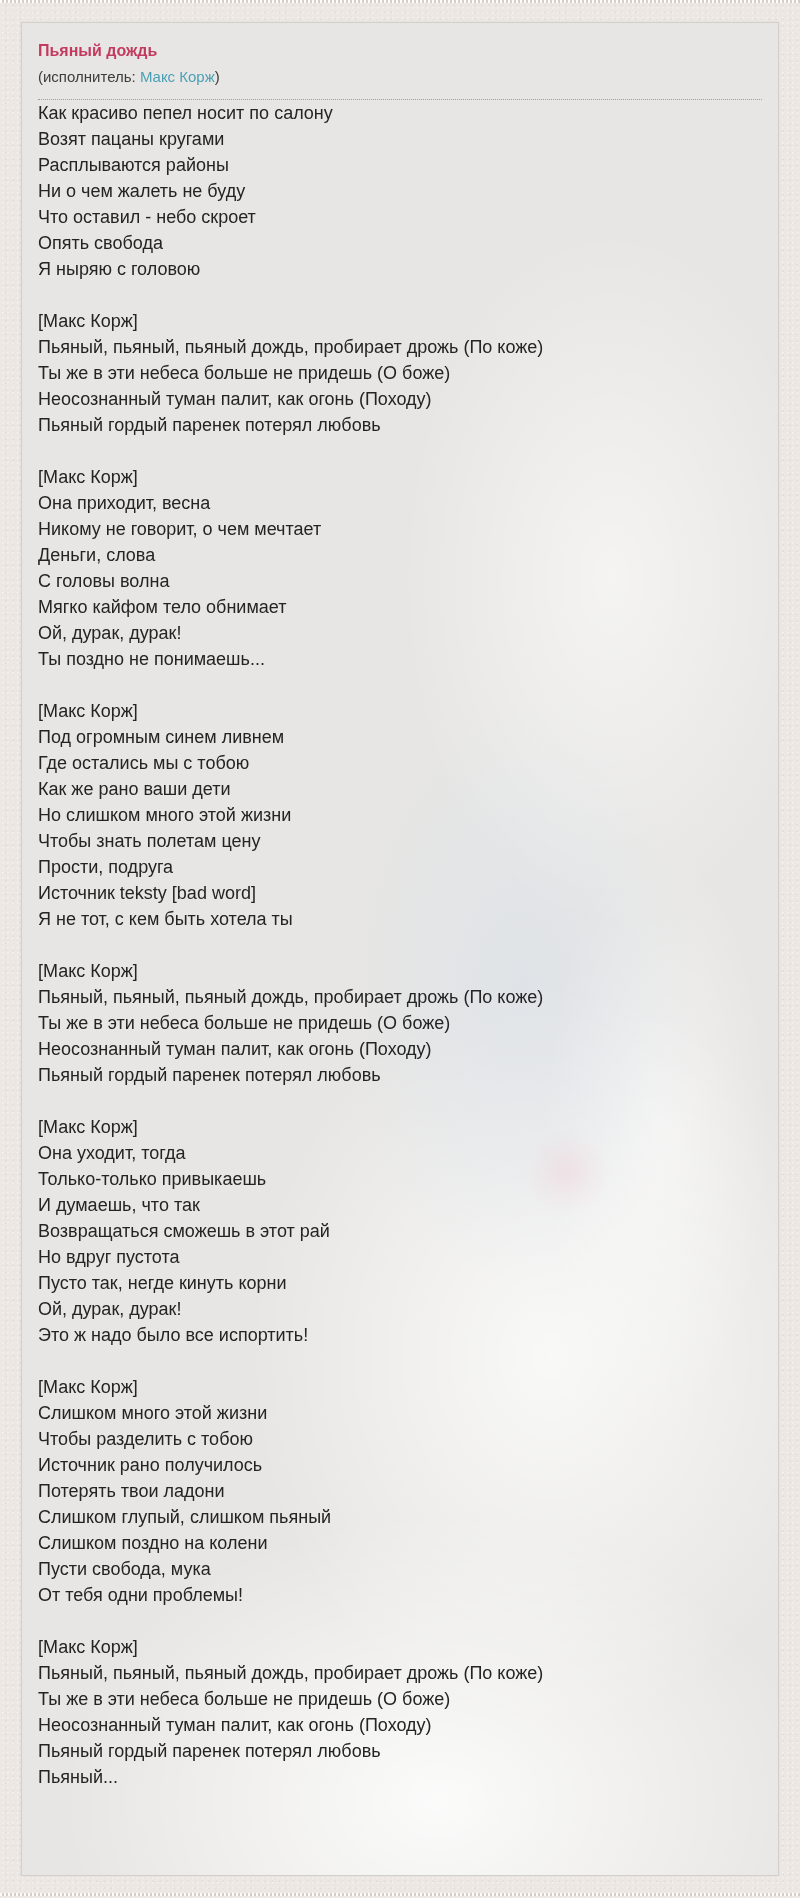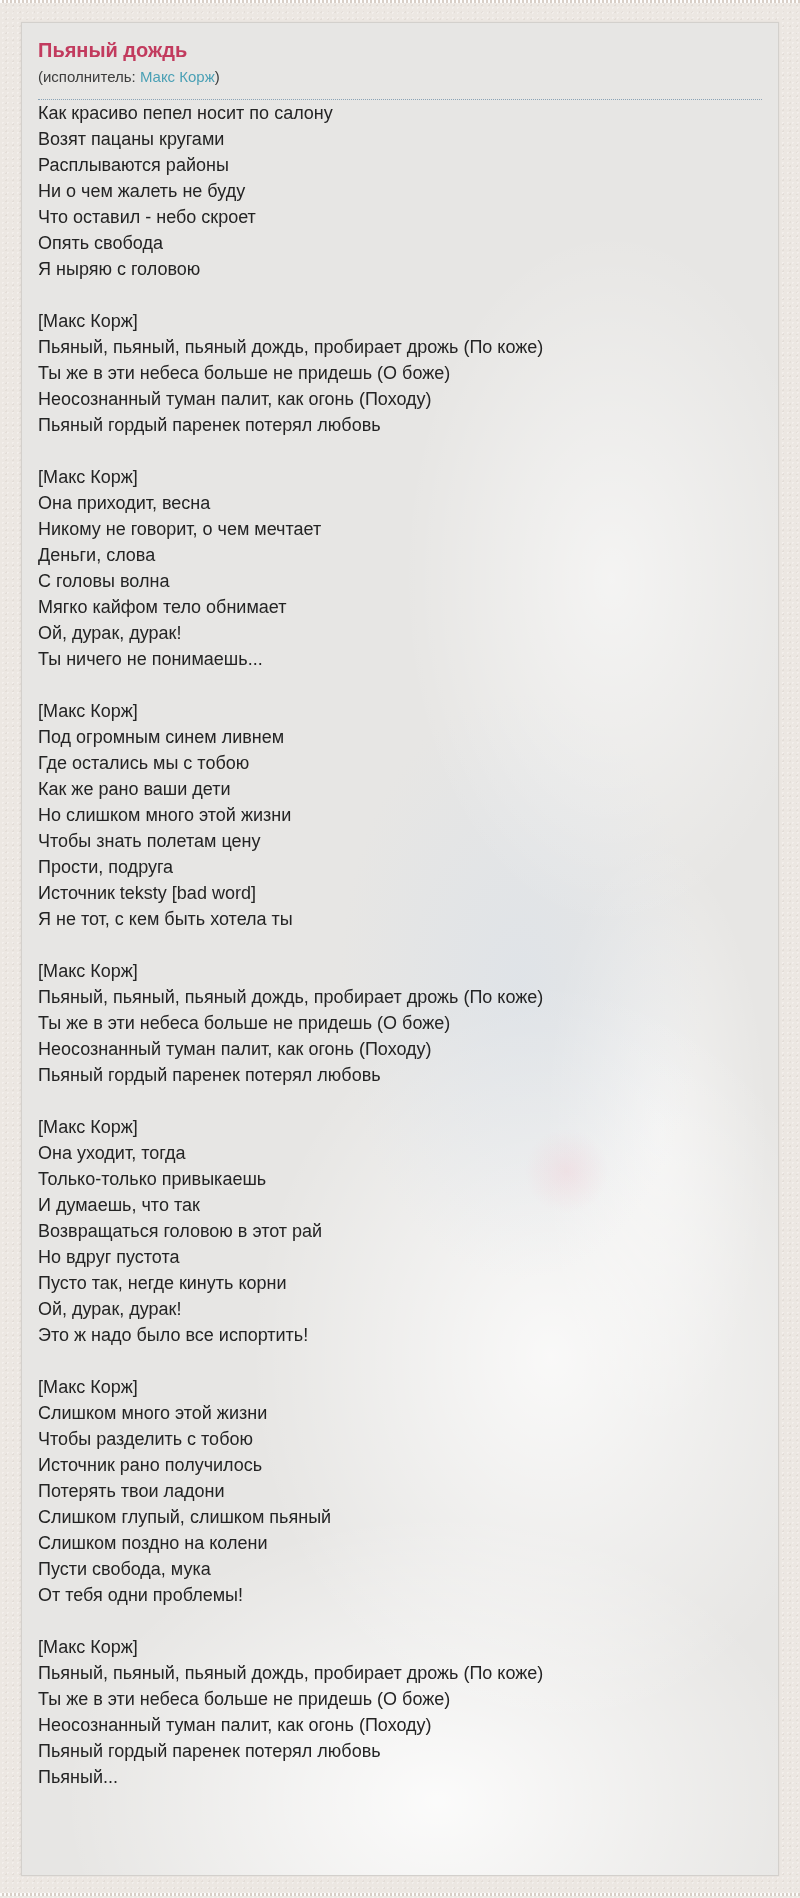--- a/index.html
+++ b/index.html
@@ -40,21 +40,21 @@
     background-image:
       radial-gradient(ellipse 300px 500px at 78% 30%, rgba(255,255,255,.55), transparent 70%),
       radial-gradient(ellipse 260px 420px at 66% 52%, rgba(214,224,236,.45), transparent 70%),
       radial-gradient(ellipse 60px 60px at 72% 62%, rgba(244,196,205,.35), transparent 70%),
       radial-gradient(ellipse 420px 520px at 70% 72%, rgba(255,255,255,.75), transparent 72%),
       radial-gradient(ellipse 500px 380px at 55% 96%, rgba(255,255,255,.85), transparent 75%),
       radial-gradient(ellipse 160px 420px at 84% 60%, rgba(255,255,255,.5), transparent 70%);
   }
   .content{position:relative; padding:14px 16px 24px 16px;}
   h1.title{
-    color:var(--title); font-size:20px; font-weight:bold;
+    color:var(--title); font-size:16px; font-weight:bold;
     line-height:27px; letter-spacing:0;
   }
   .artist-line{
     margin-top:3px; font-size:15px; color:#3c3c3c; line-height:20px;
     border-bottom:1px dotted var(--separator);
     padding-bottom:12px;
   }
   .artist-line a{
     color:var(--link); text-decoration:none; cursor:pointer;
   }
@@ -92,21 +92,21 @@
           <div class="line">Пьяный гордый паренек потерял любовь</div>
         </div>
         <div class="stanza">
           <div class="line">[Макс Корж]</div>
           <div class="line">Она приходит, весна</div>
           <div class="line">Никому не говорит, о чем мечтает</div>
           <div class="line">Деньги, слова</div>
           <div class="line">С головы волна</div>
           <div class="line">Мягко кайфом тело обнимает</div>
           <div class="line">Ой, дурак, дурак!</div>
-          <div class="line">Ты ничего не понимаешь...</div>
+          <div class="line">Ты поздно не понимаешь...</div>
         </div>
         <div class="stanza">
           <div class="line">[Макс Корж]</div>
           <div class="line">Под огромным синем ливнем</div>
           <div class="line">Где остались мы с тобою</div>
           <div class="line">Как же рано ваши дети</div>
           <div class="line">Но слишком много этой жизни</div>
           <div class="line">Чтобы знать полетам цену</div>
           <div class="line">Прости, подруга</div>
           <div class="line">Источник teksty [bad word]</div>
@@ -117,21 +117,21 @@
           <div class="line">Пьяный, пьяный, пьяный дождь, пробирает дрожь (По коже)</div>
           <div class="line">Ты же в эти небеса больше не придешь (О боже)</div>
           <div class="line">Неосознанный туман палит, как огонь (Походу)</div>
           <div class="line">Пьяный гордый паренек потерял любовь</div>
         </div>
         <div class="stanza">
           <div class="line">[Макс Корж]</div>
           <div class="line">Она уходит, тогда</div>
           <div class="line">Только-только привыкаешь</div>
           <div class="line">И думаешь, что так</div>
-          <div class="line">Возвращаться головою в этот рай</div>
+          <div class="line">Возвращаться сможешь в этот рай</div>
           <div class="line">Но вдруг пустота</div>
           <div class="line">Пусто так, негде кинуть корни</div>
           <div class="line">Ой, дурак, дурак!</div>
           <div class="line">Это ж надо было все испортить!</div>
         </div>
         <div class="stanza">
           <div class="line">[Макс Корж]</div>
           <div class="line">Слишком много этой жизни</div>
           <div class="line">Чтобы разделить с тобою</div>
           <div class="line">Источник рано получилось</div>

